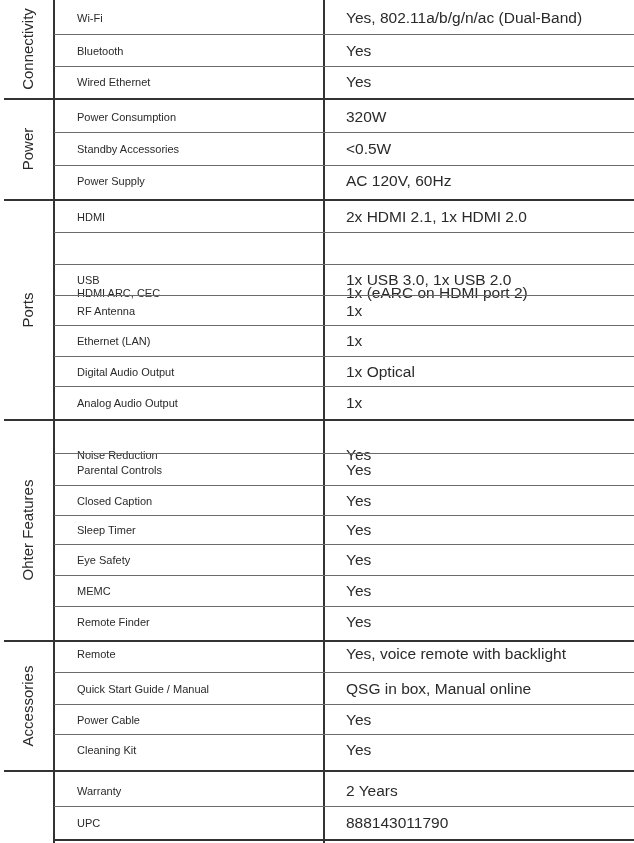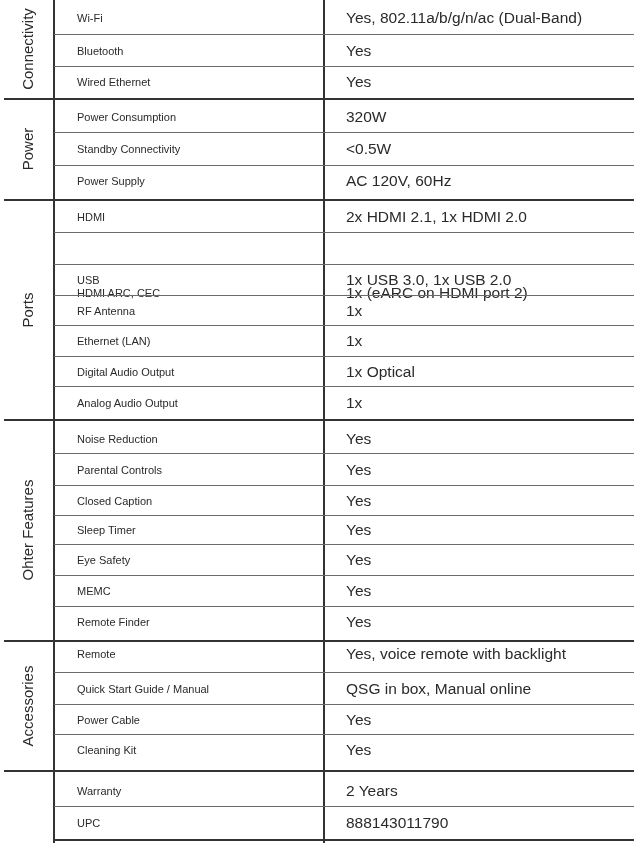--- a/index.html
+++ b/index.html
@@ -52,21 +52,21 @@
   <div class="section" style="top:99px;height:100px;">
     <div class="section-label-col">
         <span class="section-label">Power</span>
       </div>
     <div class="row" style="top:4px;height:28px;padding-left:11px;">
       <span class="attr">Power Consumption</span>
       <span class="val">320W</span>
     </div>
     <div class="row-line" style="top:33px;"></div>
     <div class="row" style="top:34px;height:32px;">
-      <span class="attr">Standby Connectivity</span>
+      <span class="attr">Standby Accessories</span>
       <span class="val">&lt;0.5W</span>
     </div>
     <div class="row-line" style="top:66px;"></div>
     <div class="row" style="top:67px;height:30px;">
       <span class="attr">Power Supply</span>
       <span class="val">AC 120V, 60Hz</span>
     </div>
   </div>
   <div class="sec-border" style="top:199px;"></div>
 
@@ -108,21 +108,21 @@
       <span class="attr">Analog Audio Output</span>
       <span class="val">1x</span>
     </div>
   </div>
   <div class="sec-border" style="top:419px;"></div>
 
   <div class="section" style="top:420px;height:220px;">
     <div class="section-label-col">
         <span class="section-label">Ohter Features</span>
       </div>
-    <div class="row" style="top:2px;height:33px;padding-left:16px;">
+    <div class="row" style="top:18px;height:33px;padding-left:16px;">
       <span class="attr">Noise Reduction</span>
       <span class="val">Yes</span>
     </div>
     <div class="row-line" style="top:33px;"></div>
     <div class="row" style="top:34px;height:31px;">
       <span class="attr">Parental Controls</span>
       <span class="val">Yes</span>
     </div>
     <div class="row-line" style="top:65px;"></div>
     <div class="row" style="top:66px;height:29px;">

